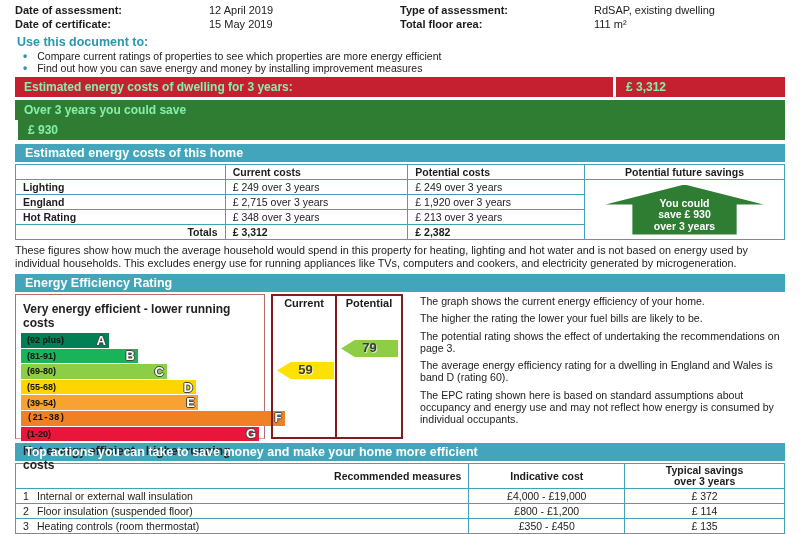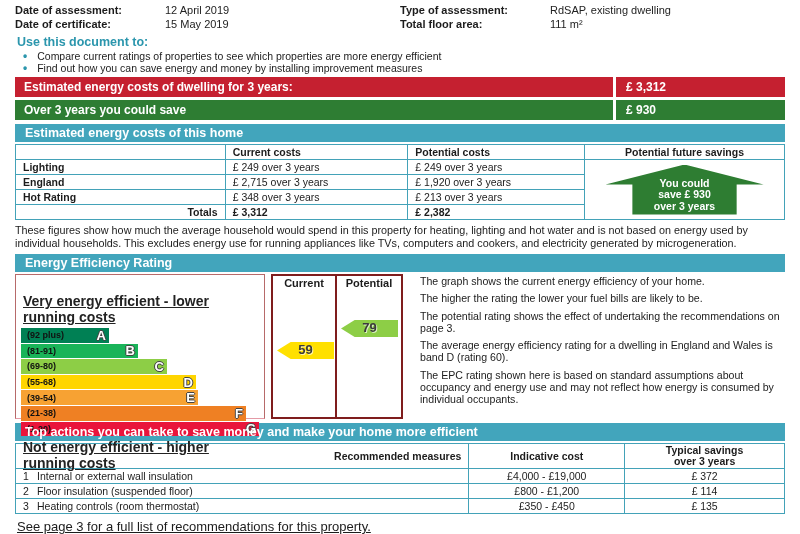--- a/index.html
+++ b/index.html
@@ -5,35 +5,35 @@
   * { box-sizing: border-box; margin: 0; padding: 0; }
   html,body { width:800px; height:534px; background:#fff; overflow:hidden; }
   body { font-family:"Liberation Sans", sans-serif; color:#1c1c1c; }
   .page { padding:3px 15px 0 15px; }
 
   
   .meta { display:flex; font-size:11px; line-height:13.5px; margin-top:1px; }
   .meta-col { display:flex; flex-direction:column; }
   .meta-col.left { width:385px; }
   .meta-col.right { flex:1; }
-  .meta-row { display:flex; }
+  .meta-row { display:flex;gap:44px; }
   .meta-label { font-weight:bold; width:150px; }
   .meta-value { color:#222; }
 
   
   .use-title { color:#2b96ad; font-weight:bold; font-size:12.5px; margin:4px 0 2px 2px; }
   .bullet-row { display:flex; font-size:10.5px; line-height:11.5px; }
   .bullet-dot { color:#2b96ad; font-weight:bold; margin:0 10px 0 8px; font-size:12px; line-height:10px; }
 
   
-  .banner { display:flex; margin-top:3px; color:#ffffff; font-weight:bold; font-size:12px; }
+  .banner { display:flex; margin-top:3px; color:#86efac; font-weight:bold; font-size:12px; }
   .banner .lbl { flex:1; padding:3px 0 3px 9px; }
   .banner .val { width:172px; padding:3px 0 3px 10px; border-left:3px solid #fff; }
   .banner.red { background:#c52030; }
-  .banner.green { background:#2e7d33; }
+  .banner.green { background:#2e7d33;flex-direction:column; }
 
   .section-title { background:#42a5bc; color:#fff; font-weight:bold; font-size:12.5px; padding:2px 0 2px 10px; margin-top:4px; }
 
   
   table { border-collapse:collapse; width:100%; }
   .costs-table { margin-top:2px; font-size:10.5px; }
   .costs-table td, .costs-table th { border:1px solid #43a2b8; padding:1px 7px; height:15px; text-align:left; vertical-align:middle; }
   .costs-table .hdr { font-weight:bold; }
   .costs-table .rowname { font-weight:bold; }
   .costs-table .totlabel { font-weight:bold; text-align:right; }
@@ -41,27 +41,27 @@
   .house-cell { text-align:center; }
   .house { position:relative; width:158px; height:50px; margin:1px auto; background:#2e7d32;
            clip-path:polygon(50% 0%, 100% 40%, 83% 40%, 83% 100%, 17% 100%, 17% 40%, 0% 40%); }
   .house-text { position:absolute; left:0; right:0; top:13px; color:#fff; font-weight:bold; font-size:10.5px; line-height:11.5px; text-align:center; }
 
   .figures-note { font-size:10.8px; line-height:13px; margin-top:4px; }
 
   
   .chart-row { display:flex; margin-top:2px; height:145px; }
   .chart-box { width:250px; border:1px solid #b76a6a; border-bottom-color:#e49aa6; padding:3px 5px 2px 5px; }
-  .chart-cap { font-size:14px; font-weight:bold; color:#222; margin:15px 0 3px 2px;text-decoration:underline; }
+  .chart-cap { font-size:12px; font-weight:bold; color:#222; margin:4px 0 3px 2px; }
   .chart-cap.bottom { margin-top:3px; }
   .band { display:flex; align-items:center; height:14.6px; margin-bottom:1px; padding:0 3px 0 6px; }
   .band .range { font-size:9px; font-weight:bold; color:#111; }
   .band .letter { margin-left:auto; font-size:13px; font-weight:bold; color:#fff;
                   text-shadow:-1px 0 #444,0 1px #444,1px 0 #444,0 -1px #444; }
-  .b0{width:88px;} .b1{width:117px;} .b2{width:146px;} .b3{width:175px;} .b4{width:177px;} .b5{width:225px;} .b6{width:238px;}
+  .b0{width:88px;} .b1{width:117px;} .b2{width:146px;} .b3{width:175px;} .b4{width:177px;} .b5{width:264px;font-family:Liberation Mono, monospace;} .b6{width:238px;}
   .rating-col { width:66px; border:2px solid #7f1d1d; margin-left:6px; position:relative; }
   .rating-col.pot { margin-left:0; border-left:none; }
   .col-head { text-align:center; font-weight:bold; font-size:11px; padding-top:1px; height:16px; }
   .pointer { position:absolute; left:4px; width:57px; height:17px;
              clip-path:polygon(0 50%, 24% 0, 100% 0, 100% 100%, 24% 100%);
              text-align:center; font-weight:bold; font-size:13px; line-height:16px; color:#3b3b3b;
              text-shadow:1px 1px 0 rgba(255,255,255,.65); }
   .pointer.cur { top:66px; }
   .pointer.pot { top:44px; }
   .chart-notes { flex:1; margin-left:17px; font-size:10.6px; line-height:12.3px; padding-top:1px; }

